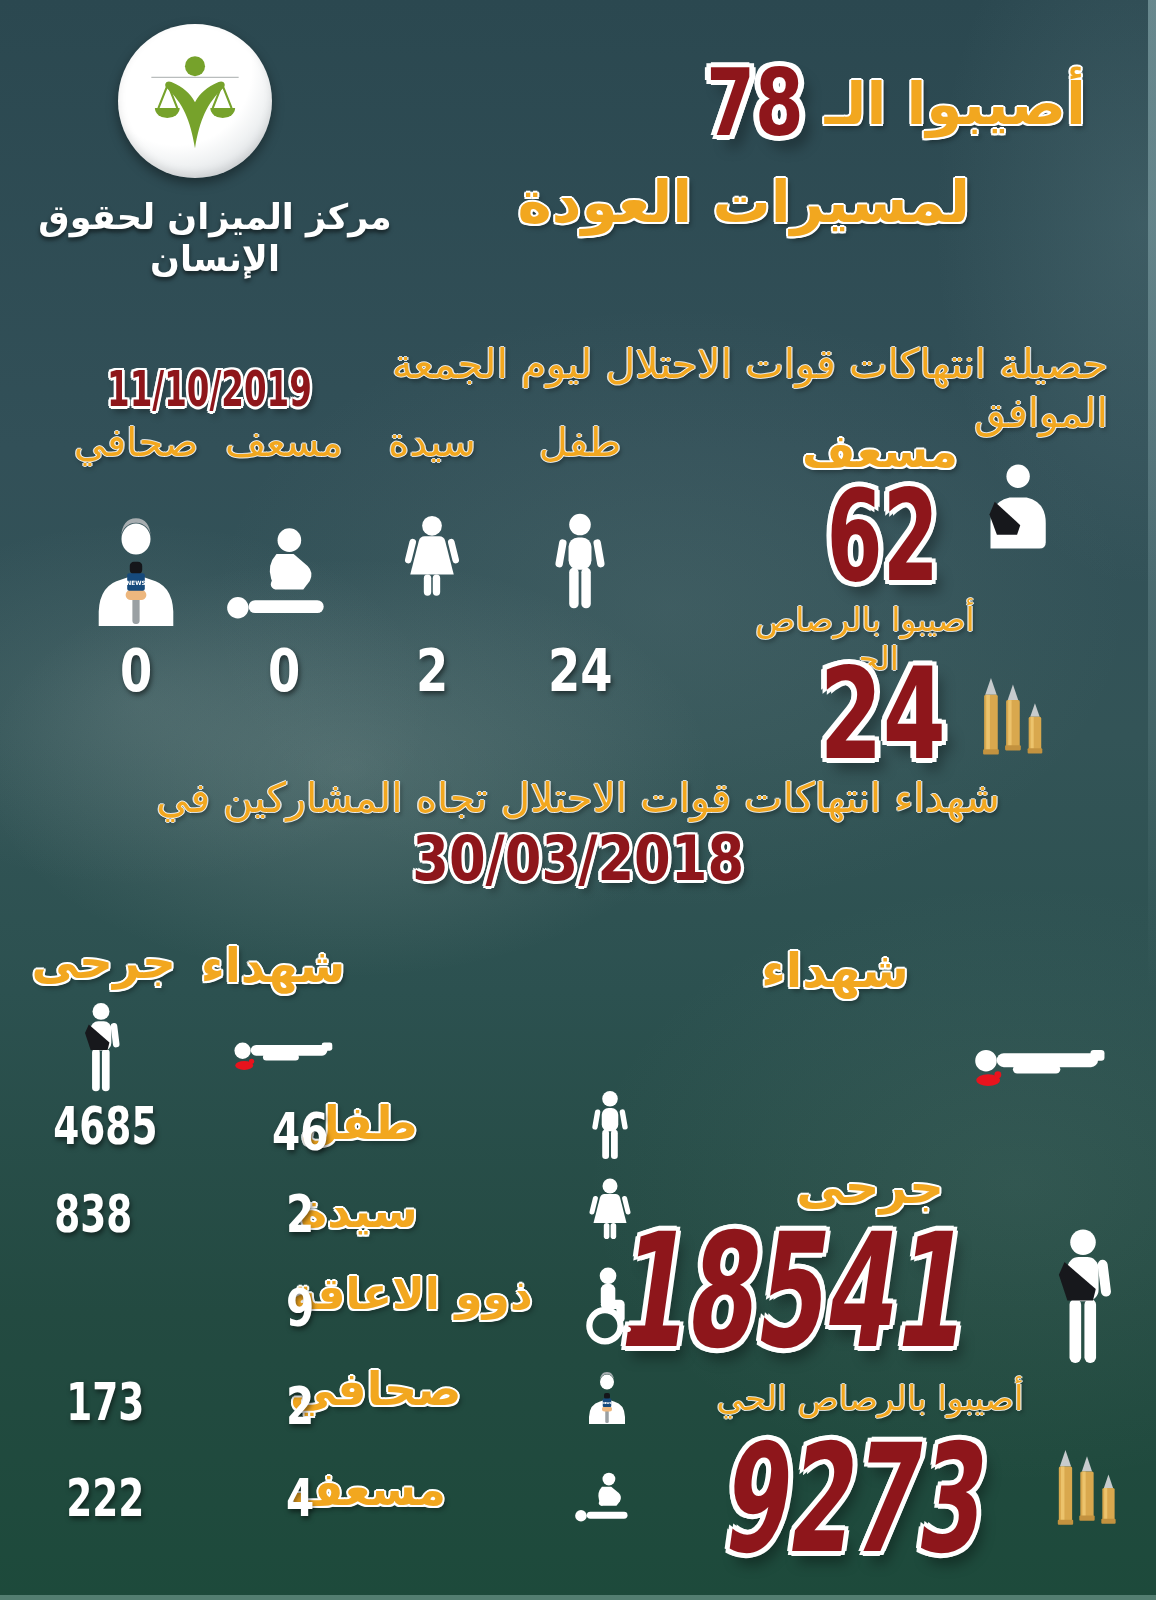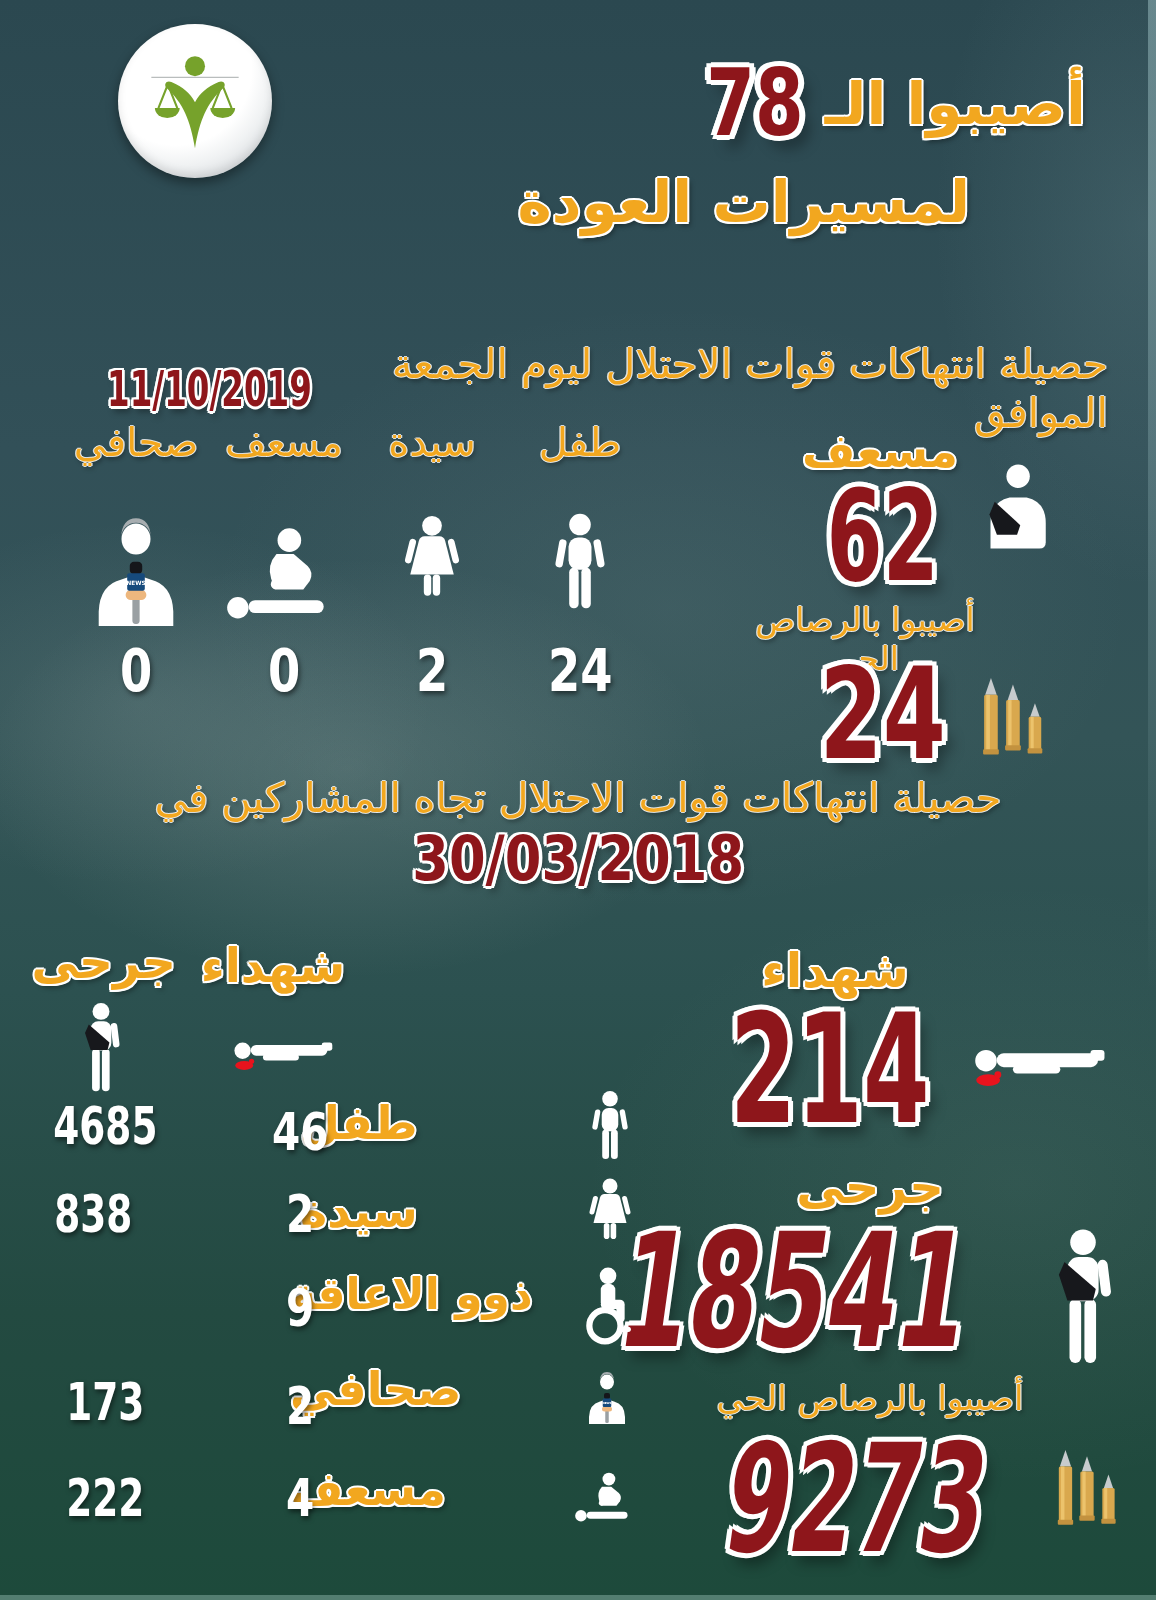--- a/index.html
+++ b/index.html
@@ -65,20 +65,21 @@
         <line x1="13" y1="30" x2="87" y2="30" stroke="#b9bdbd" stroke-width="1.2"></line>
         <circle cx="50" cy="20.5" r="8.5" fill="#76a22b"></circle>
         <path d="M50 90 C46 66 40 52 26 39 c-3-3 0-7 4-5 c10 4 16 10 20 17 c4-7 10-13 20-17 c4-2 7 2 4 5 C60 52 54 66 50 90 z" fill="#76a22b"></path>
         <path d="M27 36 L19 56 M27 36 L35 56" stroke="#76a22b" stroke-width="1.8" fill="none"></path>
         <path d="M16 56 a10.5 8.5 0 0 0 21 0 z" fill="#76a22b"></path>
         <path d="M73 36 L65 56 M73 36 L81 56" stroke="#76a22b" stroke-width="1.8" fill="none"></path>
         <path d="M63 56 a10.5 8.5 0 0 0 21 0 z" fill="#76a22b"></path>
       </svg>
     </div>
   </div>
+  <div class="abs ctr org" style="left:0;top:196px;width:430px;" dir="rtl">مركز الميزان لحقوق الإنسان</div>
 
   <div class="abs" style="top:58px;right:70px;display:flex;align-items:center;gap:6px;" dir="rtl">
     <span class="orange-strong" style="font-size:58px;line-height:1;">أصيبوا الـ</span>
     <span class="big-red cx" style="--sx:.76;font-size:92px;">78</span>
   </div>
   <div class="abs orange-strong" style="top:168px;right:186px;font-size:58px;line-height:1.2;" dir="rtl">لمسيرات العودة</div>
 
   <div class="abs" style="top:340px;left:0;width:100%;box-sizing:border-box;padding:0 48px 0 52px;display:flex;justify-content:space-between;align-items:center;" dir="rtl">
     <span class="orange" style="font-size:41px;line-height:1.2;">حصيلة انتهاكات قوات الاحتلال ليوم الجمعة الموافق</span>
     <span class="date-red" style="font-size:50px;text-align:right;" dir="ltr"><span class="cx" style="--sx:.65;">11/10/2019</span></span>
@@ -178,31 +179,28 @@
       <rect x="24.5" y="23" width="13" height="46" rx="1.5" fill="#d9a84e"></rect>
       <rect x="26.5" y="23" width="3.2" height="46" fill="#ecc36c"></rect>
       <rect x="23.5" y="66" width="15" height="5" rx="1" fill="#c3923f"></rect>
       <path d="M52 26 l4.5 13 h-9 z" fill="#c7cbcd"></path>
       <rect x="46" y="39" width="12" height="33" rx="1.5" fill="#d9a84e"></rect>
       <rect x="47.8" y="39" width="3" height="33" fill="#ecc36c"></rect>
       <rect x="45" y="69" width="14" height="5" rx="1" fill="#c3923f"></rect>
     </svg>
   </div>
 
-  <div class="abs ctr orange" style="top:774px;left:0;width:100%;font-size:41px;line-height:1.2;" dir="rtl">حصيلة انتهاكات قوات الاحتلال تجاه المشاركين في</div>
+  <div class="abs ctr orange" style="top:774px;left:0;width:100%;font-size:41px;line-height:1.2;" dir="rtl">شهداء انتهاكات قوات الاحتلال تجاه المشاركين في</div>
 
   <div class="abs" style="top:828px;left:0;width:100%;display:flex;justify-content:center;align-items:center;gap:20px;" dir="rtl">
     <span class="date-red" style="font-size:62px;" dir="ltr"><span class="cx" style="--sx:.85;">30/03/2018</span></span>
   </div>
 
   <div class="abs ctr orange-strong" style="top:942px;left:700px;width:270px;font-size:48px;" dir="rtl">شهداء</div>
 
-  <div class="abs ctr" style="top:994px;left:655px;width:350px;">
-    <span class="big-red cx" style="--sx:.63;font-size:152px;">214</span>
-  </div>
 
   <div class="abs" style="top:1036px;left:972px;">
     <svg width="140" height="58" viewBox="0 0 130 52">
       <circle cx="13" cy="22" r="10" fill="#fff"></circle>
       <rect x="23" y="15" width="94" height="13" rx="6.5" fill="#fff"></rect>
       <rect x="38" y="26" width="44" height="8" rx="4" fill="#fff"></rect>
       <rect x="110" y="12" width="13" height="10" rx="3" fill="#fff"></rect>
       <ellipse cx="15" cy="40" rx="11" ry="5.5" fill="#e8131d"></ellipse>
       <circle cx="24" cy="35" r="3.2" fill="#e8131d"></circle>
     </svg>

